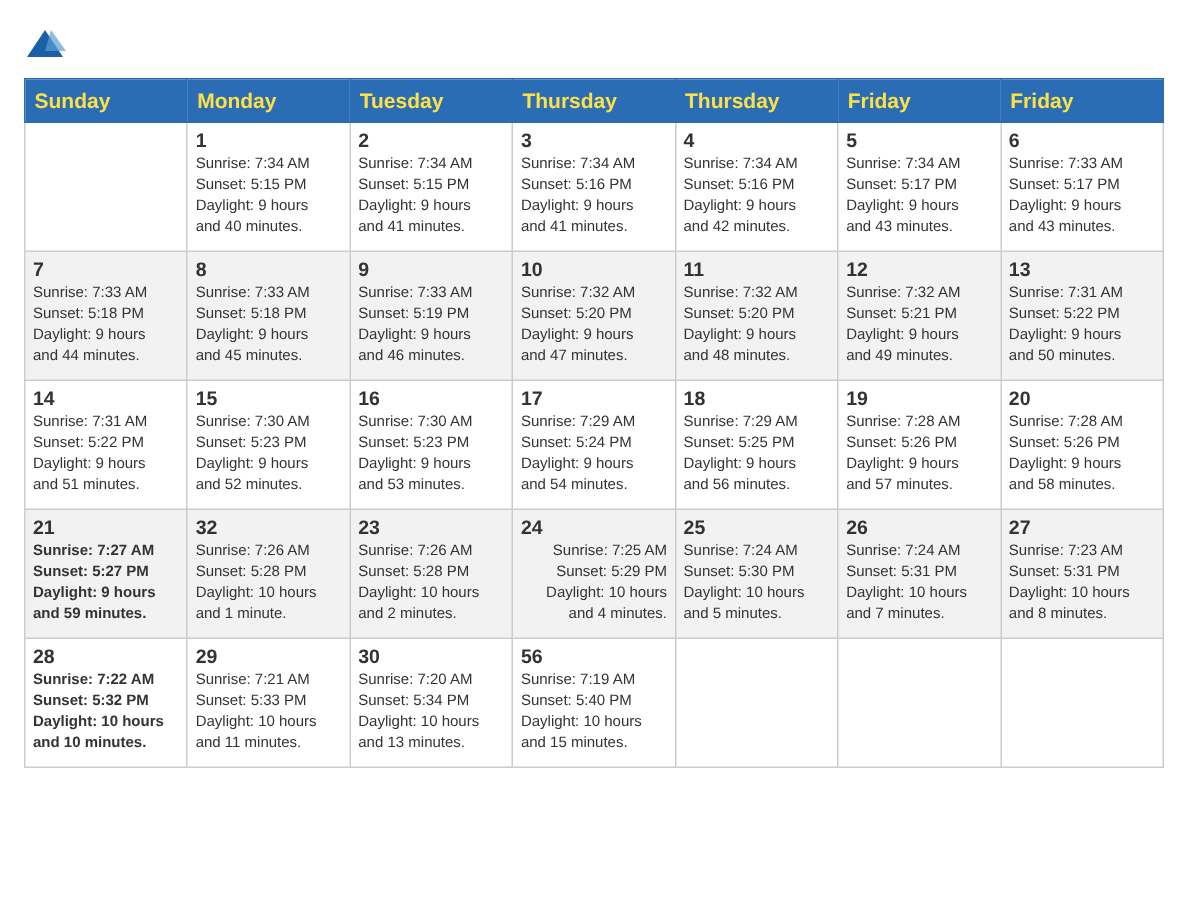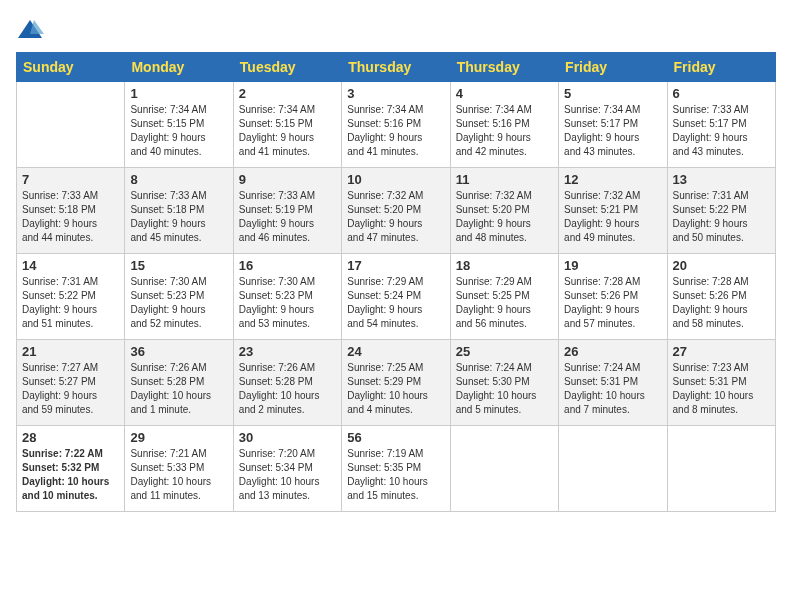--- a/index.html
+++ b/index.html
@@ -269,42 +269,42 @@
           <span class="day-number">20</span>
           <div class="day-info" style="white-space: pre-line;">Sunrise: 7:28 AM
 Sunset: 5:26 PM
 Daylight: 9 hours
 and 58 minutes.</div>
         </td>
       </tr>
       <tr class="row-shaded">
         <td>
           <span class="day-number">21</span>
-          <div class="day-info" style="white-space: pre-line;">Sunrise: 7:27 AM
+          <div class="day-info" style="white-space: pre-line; font-weight: bold;">Sunrise: 7:27 AM
 Sunset: 5:27 PM
 Daylight: 9 hours
 and 59 minutes.</div>
         </td>
         <td>
-          <span class="day-number">36</span>
+          <span class="day-number">32</span>
           <div class="day-info" style="white-space: pre-line;">Sunrise: 7:26 AM
 Sunset: 5:28 PM
 Daylight: 10 hours
 and 1 minute.</div>
         </td>
         <td>
           <span class="day-number">23</span>
           <div class="day-info" style="white-space: pre-line;">Sunrise: 7:26 AM
 Sunset: 5:28 PM
 Daylight: 10 hours
 and 2 minutes.</div>
         </td>
         <td>
           <span class="day-number">24</span>
-          <div class="day-info" style="white-space: pre-line;">Sunrise: 7:25 AM
+          <div class="day-info" style="white-space: pre-line; text-align: right;">Sunrise: 7:25 AM
 Sunset: 5:29 PM
 Daylight: 10 hours
 and 4 minutes.</div>
         </td>
         <td>
           <span class="day-number">25</span>
           <div class="day-info" style="white-space: pre-line;">Sunrise: 7:24 AM
 Sunset: 5:30 PM
 Daylight: 10 hours
 and 5 minutes.</div>
@@ -342,21 +342,21 @@
         <td>
           <span class="day-number">30</span>
           <div class="day-info" style="white-space: pre-line;">Sunrise: 7:20 AM
 Sunset: 5:34 PM
 Daylight: 10 hours
 and 13 minutes.</div>
         </td>
         <td>
           <span class="day-number">56</span>
           <div class="day-info" style="white-space: pre-line;">Sunrise: 7:19 AM
-Sunset: 5:35 PM
+Sunset: 5:40 PM
 Daylight: 10 hours
 and 15 minutes.</div>
         </td>
         <td class="empty-cell"></td>
         <td class="empty-cell"></td>
         <td class="empty-cell"></td>
       </tr>
     </tbody>
 </table>
 

